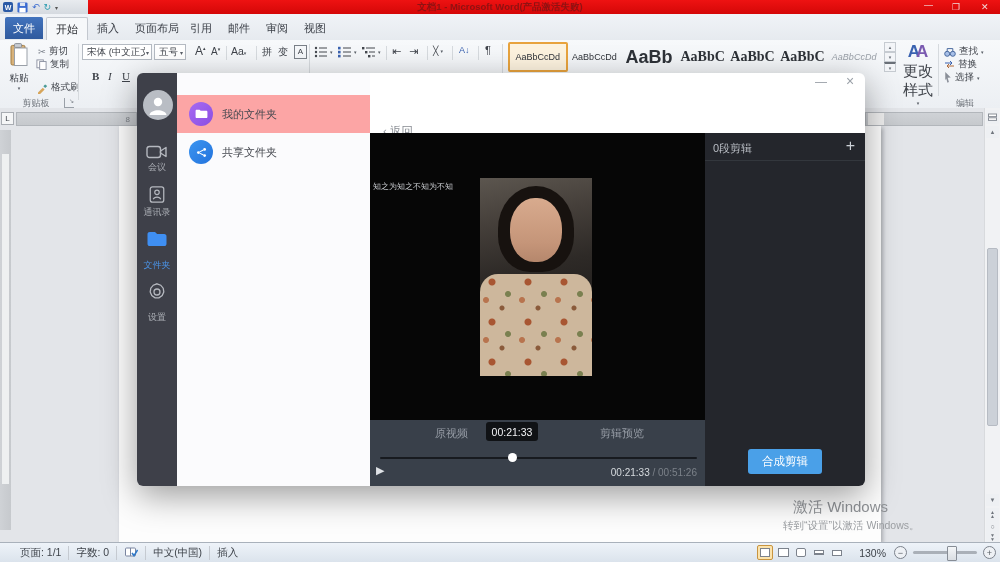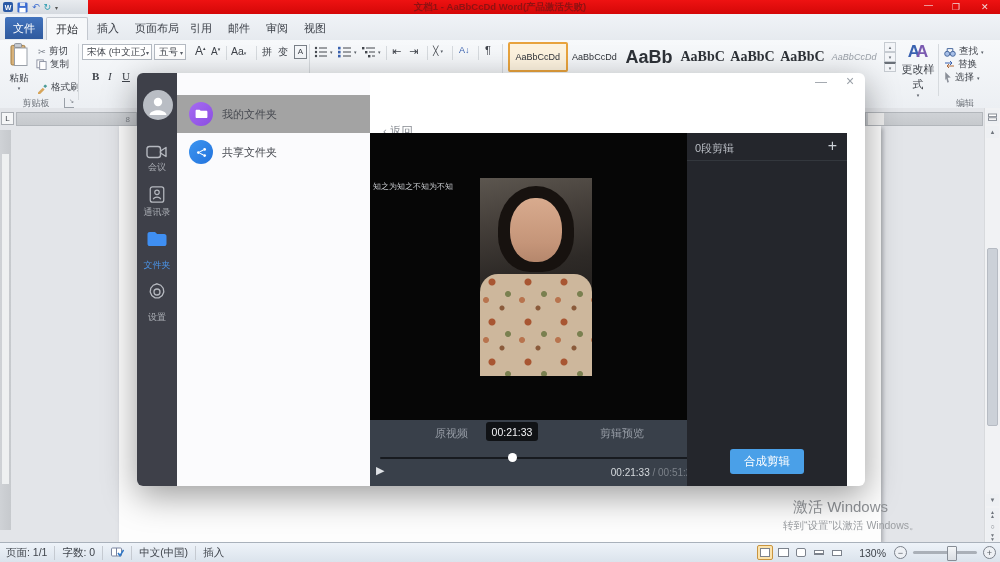--- a/index.html
+++ b/index.html
@@ -55,21 +55,21 @@
   .watermark2{font-size:10.5px;color:#9b9ea2;}
   
   .appwin{left:137px;top:73px;width:728px;height:413px;background:#fff;border-radius:6px;
           overflow:hidden;box-shadow:0 10px 34px rgba(0,0,0,.38);z-index:50;}
   .side{left:0;top:0;width:40px;height:413px;background:#3e4049;}
   .avatar{left:6px;top:17px;width:30px;height:30px;border-radius:50%;background:#b9bdc4;overflow:hidden;}
   .navlbl{left:0;width:40px;text-align:center;font-size:9px;color:#a9acb3;}
   .navlbl.on{color:#4b94e8;}
   .filepanel{left:40px;top:0;width:193px;height:413px;background:#fbfbfd;}
   .frow{left:0;width:193px;height:38px;display:flex;align-items:center;}
-  .frow.sel{background:#a3a3a3;}
+  .frow.sel{background:#fca5a5;}
   .fcirc{width:24px;height:24px;border-radius:50%;margin-left:12px;display:flex;align-items:center;justify-content:center;}
   .frow .lbl{margin-left:9px;font-size:11px;color:#45484f;}
   .backlink{font-size:11.5px;color:#878b92;margin-top:17px;}
   .video{left:233px;top:60px;width:335px;height:287px;background:#060606;overflow:hidden;}
   .portrait{left:110px;top:45px;width:112px;height:198px;overflow:hidden;
             background:linear-gradient(168deg,#5c564f 0%,#453f3a 22%,#2e2a27 45%,#201d1b 70%,#1a1716 100%);}
   .hair{position:absolute;left:18px;top:8px;width:76px;height:86px;border-radius:50% 50% 42% 42%;background:#17120f;}
   .face{position:absolute;left:30px;top:20px;width:52px;height:64px;border-radius:48% 48% 46% 46%;
         background:linear-gradient(#d8ab8e,#c59579 70%,#b5876c);}
   .blouse{position:absolute;left:0px;top:96px;width:112px;height:102px;border-radius:18px 18px 0 0;
@@ -80,21 +80,21 @@
                            radial-gradient(circle at 22px 34px,#8a5a3a 2px,transparent 3px);
           background-size:36px 40px;}
   .vcaption{left:3px;top:48px;font-size:8px;color:#c9ccd0;}
   .pctrl{left:233px;top:347px;width:335px;height:66px;background:#39404a;}
   .ptab{font-size:11px;color:#969ca5;}
   .chip{left:116px;top:2px;width:52px;height:19px;background:#101215;border-radius:3px;
         color:#f2f3f5;font-size:10.5px;display:flex;align-items:center;justify-content:center;}
   .ptrack{left:10px;top:37px;width:317px;height:2px;background:#171a1f;border-radius:1px;}
   .phandle{left:138px;top:33px;width:9px;height:9px;border-radius:50%;background:#fff;}
   .ptime{font-size:10px;}
-  .clips{left:550px;top:60px;width:160px;height:353px;background:#24262c;}
+  .clips{left:568px;top:60px;width:160px;height:353px;background:#24262c;}
   .clips-h{left:8px;top:8px;font-size:11px;color:#b9bdc4;}
   .clips-plus{right:10px;top:4px;position:absolute;font-size:16px;color:#ccd0d6;line-height:18px;}
   .clips-div{left:0;top:27px;width:160px;height:1px;background:#33373d;}
   .hint{left:20px;top:70px;width:120px;font-size:11px;line-height:17px;color:#3f87dd;}
   .compose{left:43px;top:316px;width:74px;height:25px;background:#4aa0e8;border-radius:3px;
            color:#fff;font-size:11.5px;display:flex;align-items:center;justify-content:center;}
   .awctl{position:absolute;color:#9aa0a8;}
   
   .statusbar{left:0;top:542px;width:1000px;height:20px;background:linear-gradient(#eef3f9,#dbe3ec);
              border-top:1px solid #a9b1bb;box-sizing:border-box;z-index:60;display:flex;align-items:center;
@@ -120,21 +120,21 @@
       <span class="wlogo">W</span>
       <svg width="11" height="11" viewBox="0 0 12 12">
           <rect x=".5" y=".5" width="11" height="11" rx="1.5" fill="#3a6bd0"></rect>
           <rect x="3.2" y=".8" width="5.6" height="3.6" fill="#dfe6f2"></rect>
           <rect x="2.6" y="6.4" width="6.8" height="5" fill="#fff"></rect>
         </svg>
       <span class="qbtn">↶</span>
       <span class="qbtn" style="color:#2e9db0">↻</span>
       <span style="font-size:6px;color:#555">▾</span>
     </div>
-    <div class="abs title-text nw">文档1 - AaBbCcDd Word(产品激活失败)</div>
+    <div class="abs title-text nw">文档1 - Microsoft Word(产品激活失败)</div>
     <span class="abs wctl" style="left:924px;top:-2px">—</span>
     <span class="abs wctl" style="left:952px;top:0">❐</span>
     <span class="abs wctl" style="left:981px;top:0">✕</span>
   </div>
 
   <div class="abs tabrow">
     <div class="abs rtab file" style="left:5px;width:38px">文件</div>
     <div class="abs rtab active" style="left:46px;width:40px">开始</div>
     <div class="abs rtab" style="left:90px;width:36px">插入</div>
     <div class="abs rtab" style="left:130px;width:54px">页面布局</div>
@@ -267,21 +267,21 @@
       <div class="sty-item" style="width:54px;font-size:9px;font-style:italic;color:#9aa0a8">AaBbCcDd</div>
     </div>
     <div class="abs" style="left:884px;top:2px">
       <div class="galscroll">▴</div>
       <div class="galscroll">▾</div>
       <div class="galscroll" style="border-top:2px solid #6a7078">▾</div>
     </div>
 
     <div class="abs" style="left:898px;top:2px;width:40px;text-align:center">
       <div style="font-size:17px;font-weight:bold"><span style="color:#3a62b0">A</span><span style="color:#7a5ab0;margin-left:-4px">A</span></div>
-      <div style="font-size:11px;color:#3f434a">更改样式</div>
+      <div style="font-size:15px;color:#3f434a">更改样式</div>
       <div style="font-size:5px;color:#5a6068">▾</div>
     </div>
 
     <div class="abs smbtn" style="left:944px;top:5px">
       <svg width="12" height="10" viewBox="0 0 12 10">
           <circle cx="3.2" cy="6.8" r="2.5" fill="#a8c0e8" stroke="#4a6a9e"></circle>
           <circle cx="8.8" cy="6.8" r="2.5" fill="#a8c0e8" stroke="#4a6a9e"></circle>
           <path d="M3.2 4.4V1.6h5.6v2.8" fill="none" stroke="#4a6a9e"></path>
         </svg>
       <span>查找</span>
@@ -435,21 +435,21 @@
 
     <div class="abs clips">
       <div class="abs clips-h">0段剪辑</div>
       <span class="clips-plus">+</span>
       <div class="abs clips-div"></div>
       <div class="abs compose">合成剪辑</div>
     </div>
   </div>
 
   <div class="abs statusbar">
-    <span class="nw" style="margin-left:6px">页面: 1/1</span>
+    <span class="nw" style="margin-left:20px">页面: 1/1</span>
     <span class="ssep"></span>
     <span class="nw">字数: 0</span>
     <span class="ssep"></span>
     <span class="fcc" style="width:14px">
       <svg width="13" height="11" viewBox="0 0 13 11">
           <rect x=".5" y="1" width="10" height="8" rx="1" fill="#fff" stroke="#7a85a0"></rect>
           <line x1="5.5" y1="1" x2="5.5" y2="9" stroke="#7a85a0"></line>
           <path d="M7 6l2 2.6L12.6 3" fill="none" stroke="#2e78c8" stroke-width="1.6"></path>
         </svg>
     </span>

